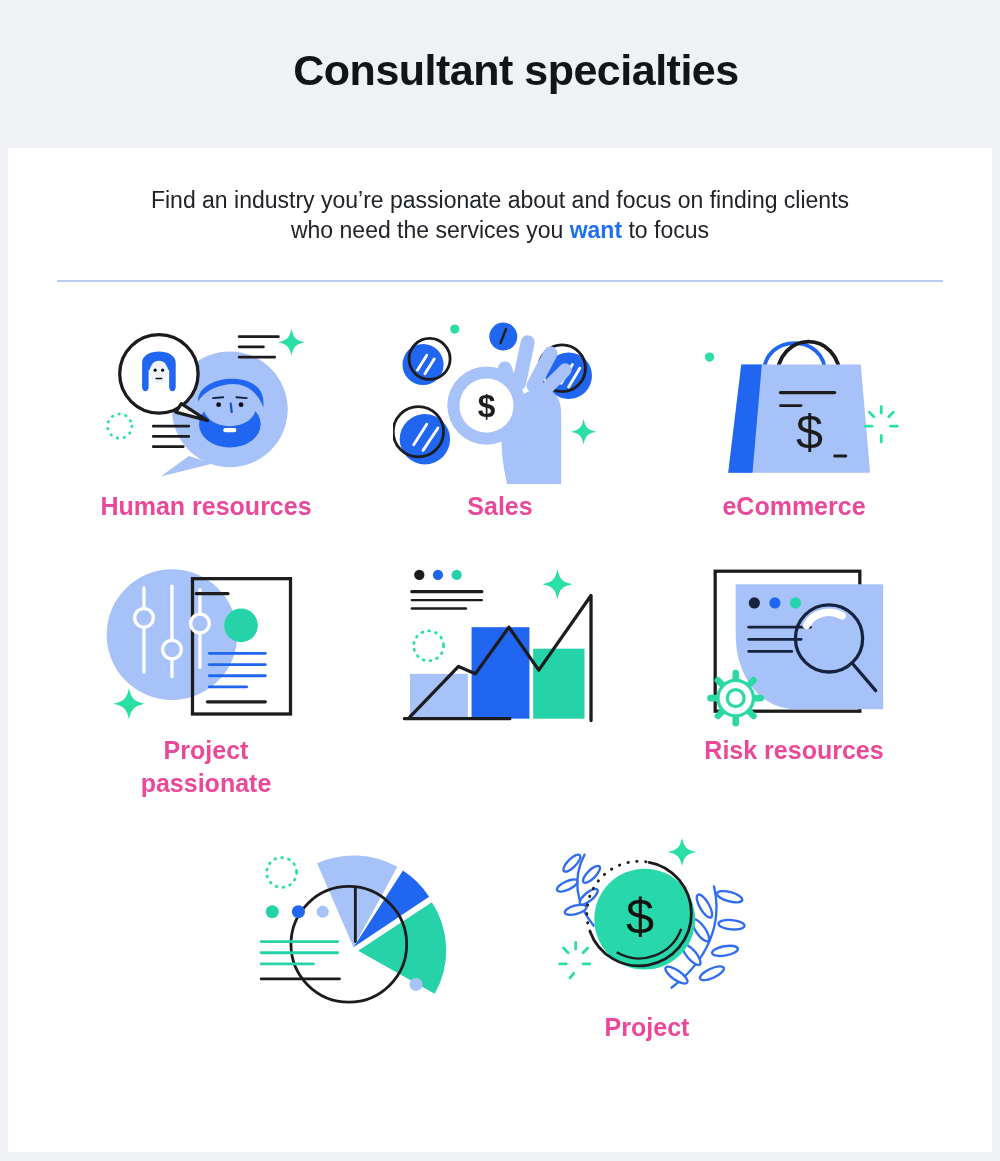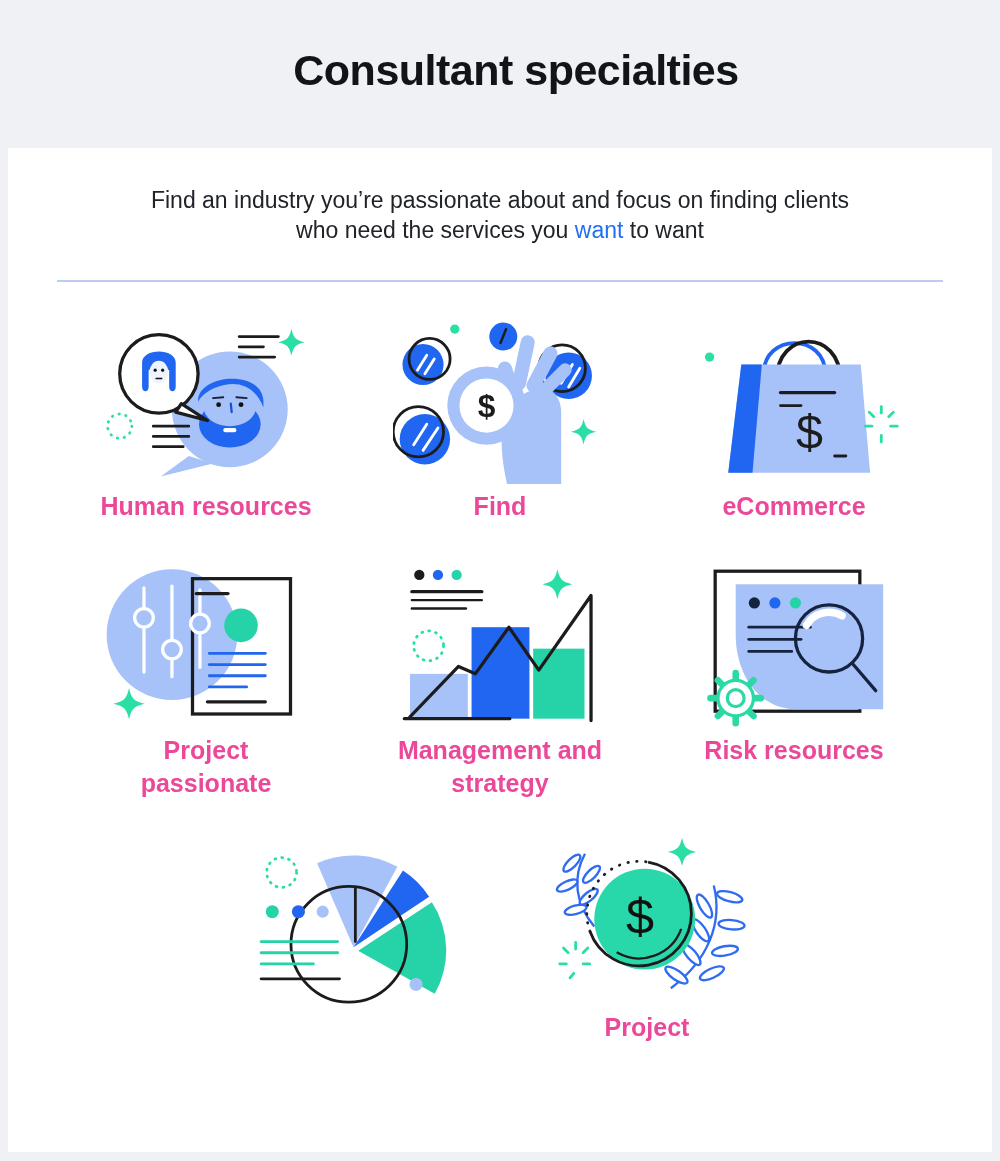--- a/index.html
+++ b/index.html
@@ -3,40 +3,40 @@
 <meta charset="utf-8">
 <style>
   html,body{margin:0;padding:0;}
   body{width:1000px;height:1161px;background:#eff1f4;position:relative;
        font-family:"Liberation Sans",sans-serif;color:#131619;overflow:hidden;}
   .page-title{position:absolute;top:46px;left:16px;width:100%;margin:0;text-align:center;
        font-size:43px;font-weight:800;letter-spacing:-0.5px;color:#111418;}
   .card{position:absolute;left:8px;right:8px;top:148px;bottom:9px;background:#ffffff;}
   .subtitle{margin:38px auto 0;max-width:705px;text-align:center;font-size:23px;
        line-height:1.3;color:#202328;}
-  .subtitle .hl{color:#1f6ff2;font-weight:400;}
+  .subtitle .hl{color:#1f6ff2;font-weight:700;}
   .divider{border:none;border-top:2px solid #b9cdf2;margin:34px 49px 0;height:0;}
   .grid-row{display:flex;justify-content:center;}
   .row-1{margin-top:34px;}
   .row-2{margin-top:38px;}
   .row-3{margin-top:38px;}
   .cell{width:294px;display:flex;flex-direction:column;align-items:center;}
   .icon-box{width:215px;height:168px;}
   .icon-box svg{display:block;width:215px;height:168px;}
   .label{font-size:25px;font-weight:700;text-align:center;line-height:1.3;margin-top:6px;color:#ec4899;}
   .label.two-line{max-width:212px;}
 </style>
 </head>
 <body>
 
 <h1 class="page-title">Consultant specialties</h1>
 
 <div class="card">
 
-  <p class="subtitle"><span>Find an industry you’re passionate about and focus on finding clients who need the services you </span><span class="hl">want</span><span> to want</span></p>
+  <p class="subtitle"><span>Find an industry you’re passionate about and focus on finding clients who need the services you </span><span class="hl">want</span><span> to focus</span></p>
 
   <hr class="divider">
 
   <div class="grid-row row-1">
 
     <div class="cell">
       <div class="icon-box">
         <svg viewBox="0 0 230 180">
 
           <circle cx="140" cy="100" r="62" fill="#a7c2f8"></circle>
@@ -92,21 +92,21 @@
             <rect x="118" y="48" width="15" height="52" rx="7.5" transform="rotate(-18 125 74)"></rect>
             <circle cx="100" cy="96" r="42"></circle>
           </g>
           <circle cx="100" cy="96" r="29" fill="#ffffff"></circle>
           <text x="100" y="108" text-anchor="middle" font-size="34" font-weight="600" fill="#1c1c1e">$</text>
 
           <circle cx="66" cy="14" r="5" fill="#2adfa6"></circle>
           <path transform="translate(204,124) scale(0.85)" d="M0 -16 C2.5 -5 5 -2.5 16 0 C5 2.5 2.5 5 0 16 C-2.5 5 -5 2.5 -16 0 C-5 -2.5 -2.5 -5 0 -16 Z" fill="#2adfa6"></path>
         </svg>
       </div>
-      <div class="label">Find</div>
+      <div class="label">Sales</div>
     </div>
 
     <div class="cell">
       <div class="icon-box">
         <svg viewBox="0 0 230 180">
           <path d="M82,62 C82,18 148,18 148,62" fill="none" stroke="#2066f0" stroke-width="4"></path>
           <path d="M96,68 C96,14 164,14 164,68" fill="none" stroke="#1c1c1e" stroke-width="4"></path>
           <polygon points="58,52 186,52 196,168 44,168" fill="#a7c2f8"></polygon>
           <polygon points="58,52 80,52 70,168 44,168" fill="#2066f0"></polygon>
           <path d="M100,82 L158,82" stroke="#1c1c1e" stroke-width="3.5" stroke-linecap="round"></path>
@@ -171,21 +171,20 @@
           </g>
           <circle cx="38" cy="92" r="16" fill="none" stroke="#2adfa6" stroke-width="3" stroke-linecap="round" stroke-dasharray="1 6.5"></circle>
           <rect x="18" y="122" width="62" height="48" fill="#a7c2f8"></rect>
           <rect x="84" y="72" width="62" height="98" fill="#2066f0"></rect>
           <rect x="150" y="95" width="55" height="75" fill="#26d3a8"></rect>
           <path d="M12,170 L125,170" stroke="#1c1c1e" stroke-width="3.5" stroke-linecap="round"></path>
           <path d="M18,168 L70,114 L88,122 L124,72 L156,118 L212,38 L212,172" fill="none" stroke="#1c1c1e" stroke-width="3.5" stroke-linejoin="round" stroke-linecap="round"></path>
           <path transform="translate(176,26) scale(1.0)" d="M0 -16 C2.5 -5 5 -2.5 16 0 C5 2.5 2.5 5 0 16 C-2.5 5 -5 2.5 -16 0 C-5 -2.5 -2.5 -5 0 -16 Z" fill="#2adfa6"></path>
         </svg>
       </div>
-      <div class="label two-line">Management and strategy</div>
     </div>
 
     <div class="cell">
       <div class="icon-box">
         <svg viewBox="0 0 230 180">
           <rect x="30" y="12" width="155" height="150" fill="none" stroke="#1c1c1e" stroke-width="3.5"></rect>
           <path d="M52,26 H210 V160 H118 C76,160 52,122 52,80 Z" fill="#a7c2f8"></path>
           <circle cx="72" cy="46" r="6" fill="#15233f"></circle>
             <circle cx="94" cy="46" r="6" fill="#2066f0"></circle>
             <circle cx="116" cy="46" r="6" fill="#26d3a8"></circle>

